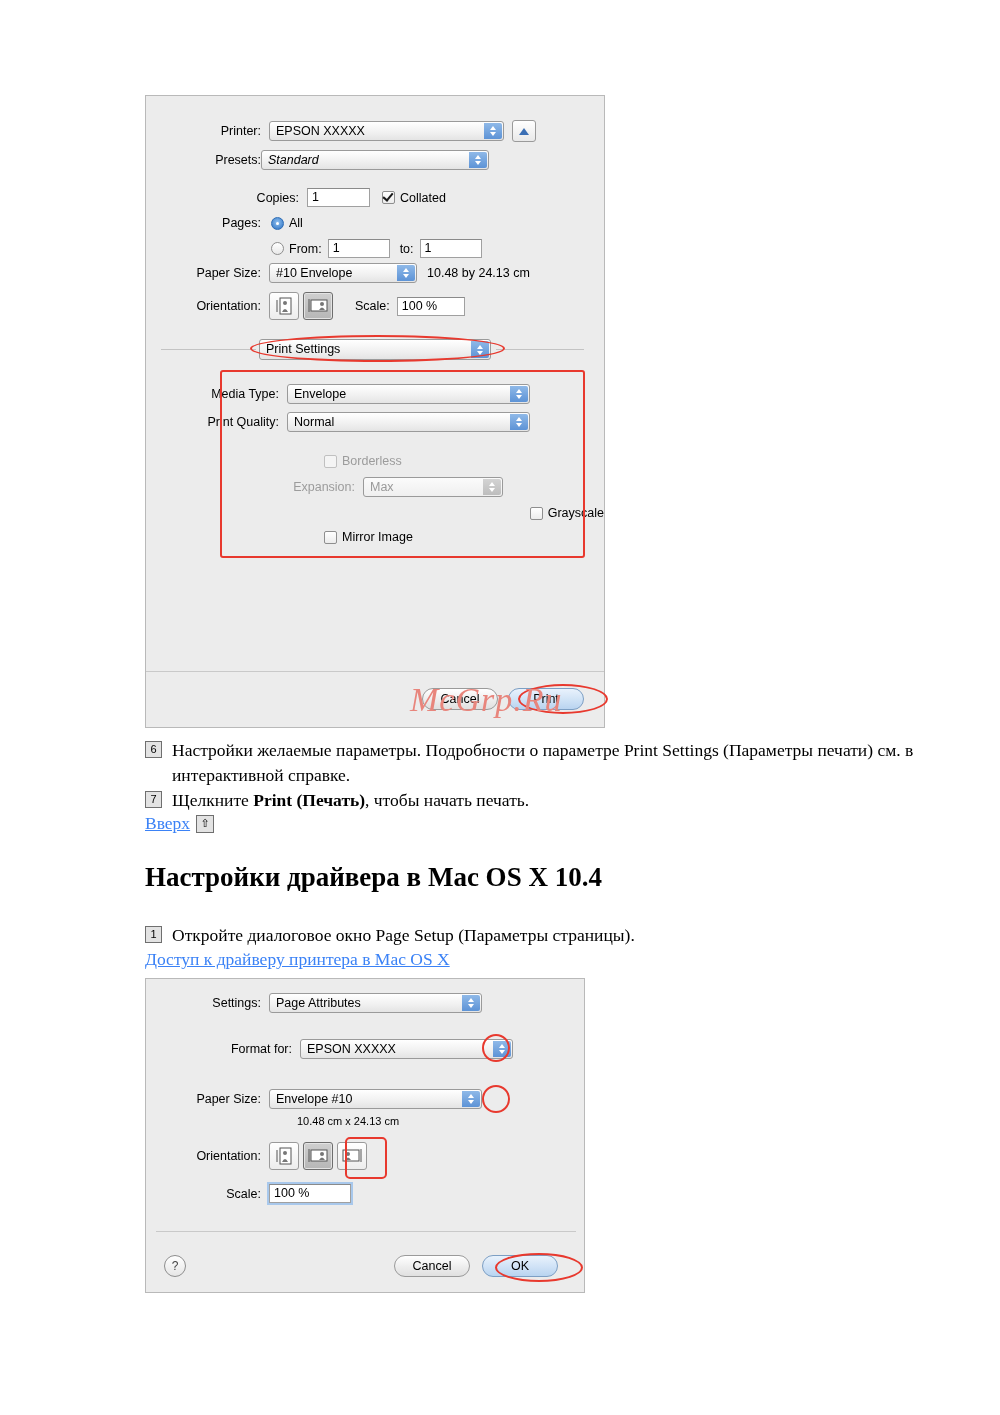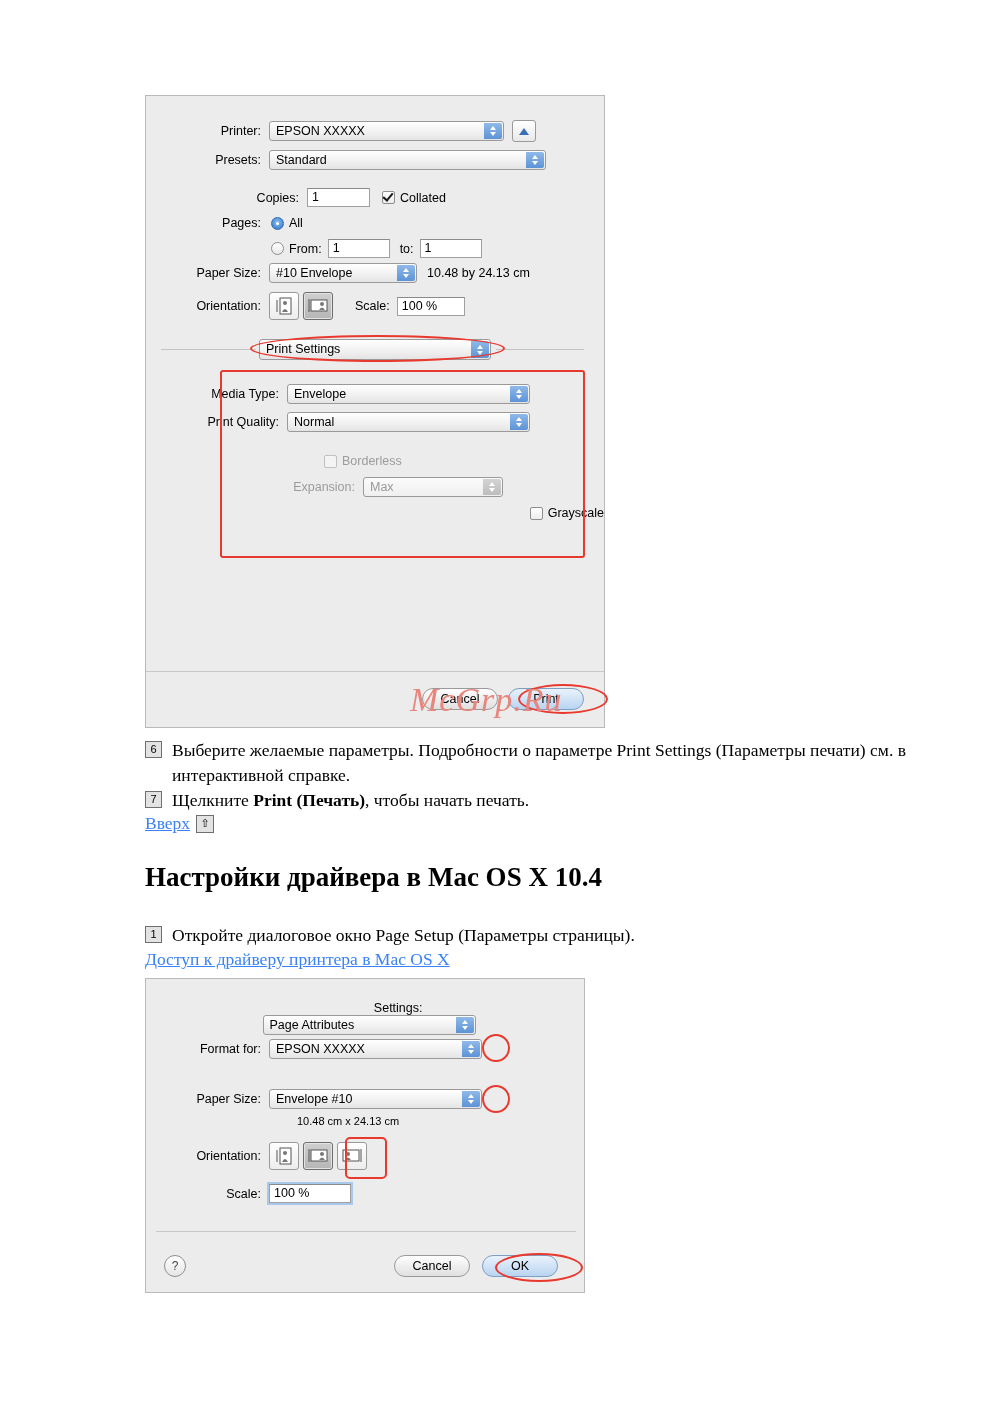--- a/index.html
+++ b/index.html
@@ -240,21 +240,21 @@
           <span class="dn"></span>
         </span>
     </div>
     <div style="margin-left:8px; width:22px; height:20px; border:1px solid #9a9a9a; border-radius:3px; background:linear-gradient(#ffffff,#e9e9e9); display:flex; align-items:center; justify-content:center;">
       <span style="width:0;height:0;border-left:5px solid transparent;border-right:5px solid transparent;border-bottom:7px solid #3b6fb5;"></span>
     </div>
   </div>
 
   <div class="row" style="position:absolute; left:0; top:54px; width:100%;">
     <div class="lbl" style="width:115px;">Presets:</div>
-    <div class="popup" style="margin-left:8px; width:277px;">
+    <div class="popup" style="width:228px;font-style:italic;">
       <span>Standard</span>
       <span class="arrows">
           <span class="up"></span>
           <span class="dn"></span>
         </span>
     </div>
   </div>
 
   <div class="row" style="position:absolute; left:0; top:92px; width:100%;">
     <div class="lbl" style="width:115px;padding-left:38px;">Copies:</div>
@@ -365,37 +365,42 @@
   <div class="row" style="position:absolute; left:0; top:358px; width:100%;">
     <div style="width:178px;"></div>
     <span class="chk dim"></span>
     <span class="ctext dim">Borderless</span>
   </div>
   <div class="row" style="position:absolute; left:0; top:410px; width:100%;justify-content:flex-end;">
     <div style="width:178px;"></div>
     <span class="chk"></span>
     <span class="ctext">Grayscale</span>
   </div>
+  <div class="row" style="position:absolute; left:0; top:434px; width:100%;">
+    <div style="width:178px;"></div>
+    <span class="chk"></span>
+    <span class="ctext">Mirror Image</span>
+  </div>
 
   <div style="position:absolute; left:0; top:575px; width:100%; height:1px; background:#c9c9c9;"></div>
   <div style="position:absolute; left:0; top:592px; width:100%; display:flex; justify-content:flex-end; padding-right:20px; box-sizing:border-box; gap:10px;">
     <div class="capsule" style="width:76px;">Cancel</div>
     <div class="capsule primary" style="width:76px;">Print</div>
   </div>
 </div>
 
 <div class="redbox" style="left:220px; top:370px; width:365px; height:188px;"></div>
 <div class="redellipse" style="left:250px; top:335px; width:255px; height:27px;"></div>
 <div class="redellipse" style="left:518px; top:684px; width:90px; height:30px;"></div>
 
 <div class="watermark" style="left:410px; top:681px;">McGrp.Ru</div>
 
 <div class="para" style="left:145px; top:738px; width:770px;">
   <span class="step-num">6</span>
-  <span>Выберите желаемые параметры. Подробности о параметре Print Settings (Параметры печати) см. в интерактивной справке.</span>
+  <span>Настройки желаемые параметры. Подробности о параметре Print Settings (Параметры печати) см. в интерактивной справке.</span>
 </div>
 
 <div class="para" style="left:145px; top:788px; width:770px;">
   <span class="step-num">7</span>
   <span>
     <span>Щелкните </span><b>Print (Печать)</b><span>, чтобы начать печать.</span>
   </span>
 </div>
 
 <div style="position:absolute; left:145px; top:813px; display:flex; align-items:center; gap:6px;">
@@ -407,32 +412,32 @@
 
 <div class="para" style="left:145px; top:923px; width:770px;">
   <span class="step-num">1</span>
   <span>Откройте диалоговое окно Page Setup (Параметры страницы).</span>
 </div>
 
 <a class="link" href="#" style="position:absolute; left:145px; top:949px;">Доступ к драйверу принтера в Mac OS X</a>
 
 <div class="dialog" style="left:145px; top:978px; width:440px; height:315px;">
 
-  <div class="row" style="position:absolute; left:0; top:22px; width:100%;flex-direction:column;">
+  <div class="row" style="position:absolute; left:0; top:14px; width:100%;">
     <div class="lbl" style="width:115px;">Settings:</div>
     <div class="popup" style="margin-left:8px; width:213px;">
       <span>Page Attributes</span>
       <span class="arrows">
           <span class="up"></span>
           <span class="dn"></span>
         </span>
     </div>
   </div>
 
-  <div class="row" style="position:absolute; left:0; top:60px; width:100%;">
+  <div class="row" style="position:absolute; left:0; top:60px; width:100%;padding-left:31px;">
     <div class="lbl" style="width:115px;">Format for:</div>
     <div class="popup" style="margin-left:8px; width:213px;">
       <span>EPSON XXXXX</span>
       <span class="arrows">
           <span class="up"></span>
           <span class="dn"></span>
         </span>
     </div>
   </div>
 

